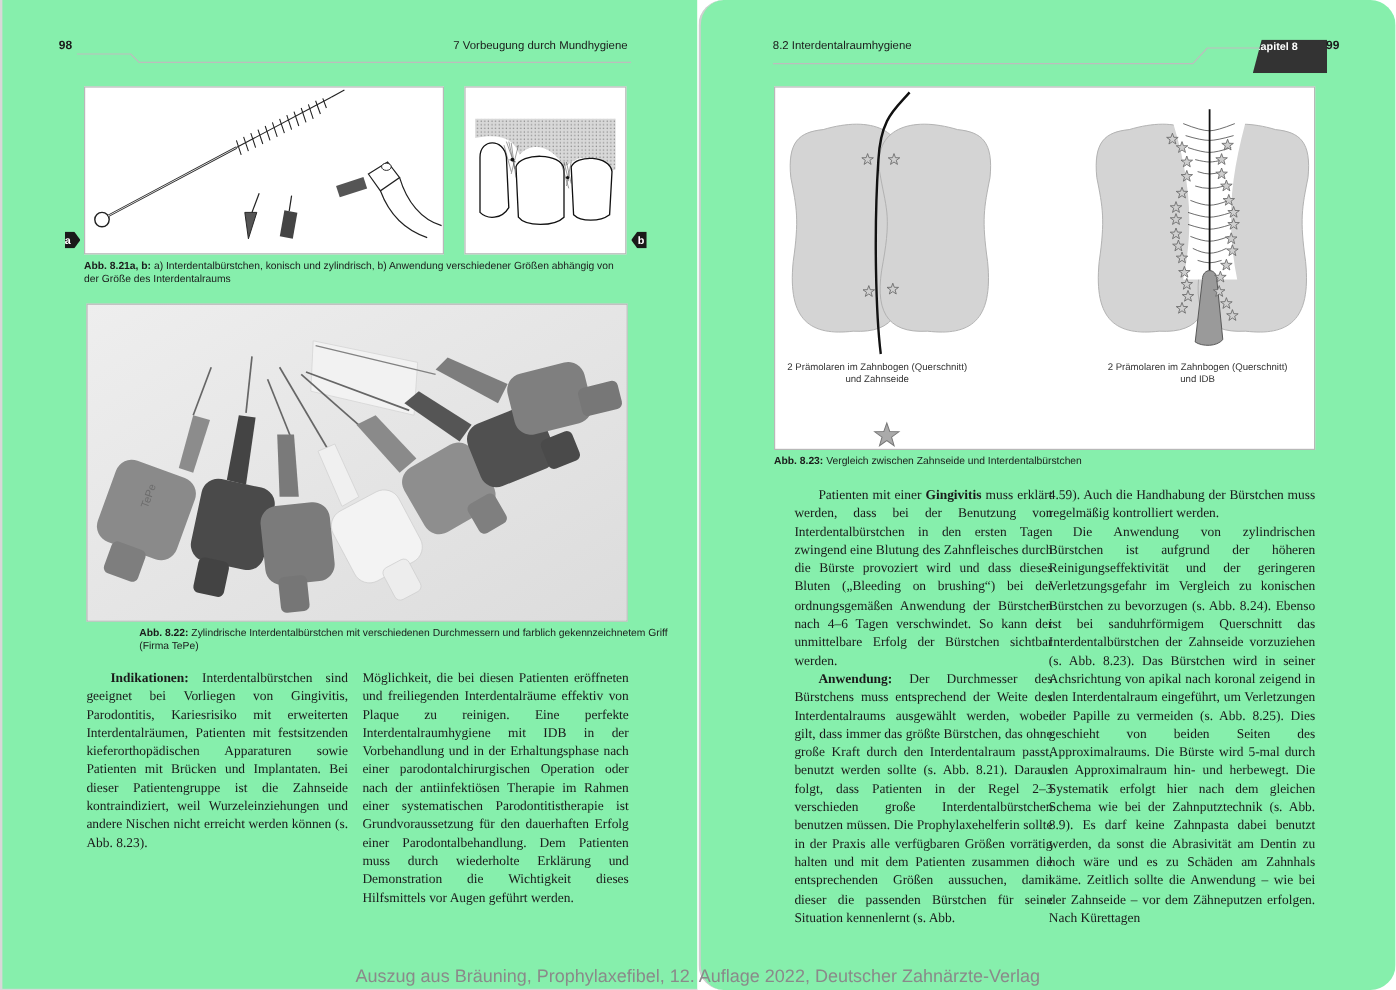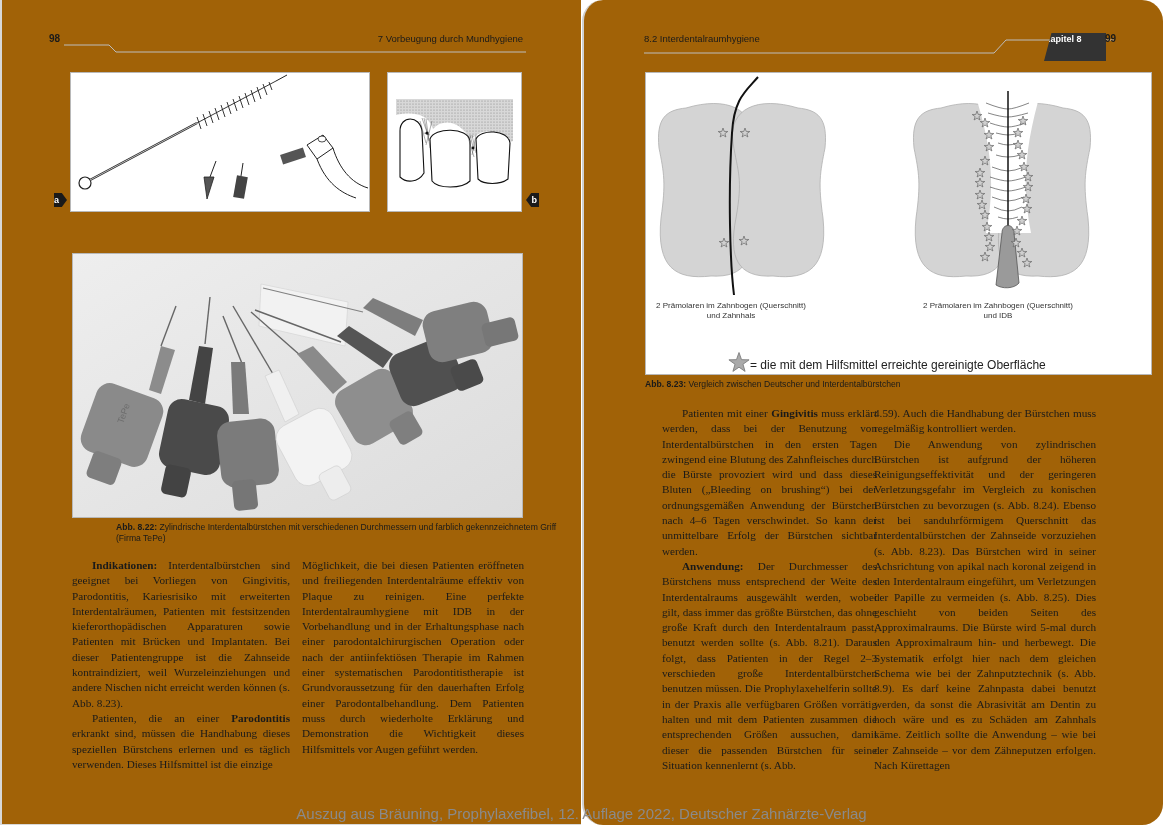--- a/index.html
+++ b/index.html
@@ -1,20 +1,20 @@
 <!DOCTYPE html>
 <html><head>
 <meta charset="utf-8">
 <style>
   html, body { margin:0; padding:0; }
   body {
     width:1163px; height:825px; position:relative; overflow:hidden;
     background:#ffffff; font-family:"Liberation Serif", serif; color:#1a1a1a;
   }
-  .page { position:absolute; top:0; height:825px; background:#a16207; }
+  .page { position:absolute; top:0; height:825px; background:#86efac; }
   .page-left { left:0; width:581px; border-left:2px solid #d8d8d8; box-sizing:border-box; border-bottom:1px solid #d8d8d8; }
   .page-right { left:582px; width:581px; border-left:2px solid #cfcfcf; box-sizing:border-box;border-radius:21px; }
   .page-num { position:absolute; top:33px; font-family:"Liberation Sans", sans-serif; font-weight:bold; font-size:10px; }
   .run-head { position:absolute; top:33px; font-family:"Liberation Sans", sans-serif; font-size:9.5px; }
   .kapitel { position:absolute; top:33px; left:460px; width:62px; height:28px; background:#333;
     color:#fff; font-family:"Liberation Sans", sans-serif; font-weight:bold; font-size:9px; line-height:12px;
     text-align:left; padding-right:5px; box-sizing:border-box; clip-path:polygon(12% 0,100% 0,100% 100%,0 100%); }
   .fig-box { position:absolute; border:1px solid #b8b8b8; background:#fff; box-sizing:border-box; overflow:hidden; }
   .caption { position:absolute; font-family:"Liberation Sans", sans-serif; font-size:8.6px; line-height:11px; color:#1a1a1a; }
   .caption b { font-weight:bold; }
@@ -80,20 +80,23 @@
       <g stroke="#333" stroke-width="0.4">
         <path d="M34 45 L40 62 M36 45 L41 68 M38 46 L42 75 M32 48 L38 70 M44 48 L38 72 M36 60 L42 62"></path>
         <path d="M82 62 L86 78 M84 62 L88 80 M80 64 L86 84 M88 62 L84 82"></path>
       </g>
       <circle cx="39" cy="60" r="1.6" fill="#111"></circle>
       <circle cx="85" cy="75" r="1.4" fill="#111"></circle>
     </svg>
   </div>
   <div class="marker" style="left:524px;top:193px;clip-path:polygon(40% 0,100% 0,100% 100%,40% 100%,0 50%);text-align:right;padding-right:2px;box-sizing:border-box;">b</div>
 
+  <div class="caption" style="left:68px;top:216px;width:455px;">
+    <b>Abb. 8.21a, b:</b><span> a) Interdentalbürstchen, konisch und zylindrisch, b) Anwendung verschiedener Größen abhängig von der Größe des Interdentalraums</span>
+  </div>
 
   <div class="fig-box" style="left:70px;top:253px;width:451px;height:265px;background:#e8e8e8;">
     <svg width="451" height="265" viewBox="0 0 451 265">
       <defs>
         <linearGradient id="bg" x1="0" y1="0" x2="1" y2="1">
           <stop offset="0" stop-color="#eeeeee"></stop>
             <stop offset="1" stop-color="#dcdcdc"></stop>
         </linearGradient>
       </defs>
       <rect width="451" height="265" fill="url(#bg)"></rect>
@@ -155,36 +158,35 @@
         <rect x="410" y="66" width="34" height="24" rx="5" fill="#777" transform="rotate(-14 427 78)"></rect>
       </g>
     </svg>
   </div>
   <div class="caption" style="left:70px;top:522px;width:455px;margin-left:44px;">
     <b>Abb. 8.22:</b><span> Zylindrische Interdentalbürstchen mit verschiedenen Durchmessern und farblich gekennzeichnetem Griff (Firma TePe)</span>
   </div>
 
   <div class="body-col" style="left:70px;top:558px;width:218px;">
     <p><span class="hl">Indikationen:</span><span> Interdentalbürstchen sind geeignet bei Vorliegen von Gingivitis, Parodontitis, Kariesrisiko mit erweiterten Interdentalräumen, Patienten mit festsitzenden kieferorthopädischen Apparaturen sowie Patienten mit Brücken und Implantaten. Bei dieser Patientengruppe ist die Zahnseide kontraindiziert, weil Wurzeleinziehungen und andere Nischen nicht erreicht werden können (s. Abb. 8.23).</span></p>
-    <p><span>Patienten, die an einer </span><span class="hl">Parodontitis</span><span> erkrankt sind, müssen die Handhabung dieses speziellen Bürstchens erlernen und es täglich verwenden. Dieses Hilfsmittel ist die einzige</span></p>
   </div>
   <div class="body-col" style="left:300px;top:558px;width:222px;">
     <p class="noind">Möglichkeit, die bei diesen Patienten eröffneten und freiliegenden Interdentalräume effektiv von Plaque zu reinigen. Eine perfekte Interdentalraumhygiene mit IDB in der Vorbehandlung und in der Erhaltungsphase nach einer parodontalchirurgischen Operation oder nach der antiinfektiösen Therapie im Rahmen einer systematischen Parodontitistherapie ist Grundvoraussetzung für den dauerhaften Erfolg einer Parodontalbehandlung. Dem Patienten muss durch wiederholte Erklärung und Demonstration die Wichtigkeit dieses Hilfsmittels vor Augen geführt werden.</p>
   </div>
 </div>
 
 <div class="page page-right">
   <div class="run-head" style="left:60px;">8.2  Interdentalraumhygiene</div>
   <svg style="position:absolute;left:60px;top:38px;" width="470" height="18">
     <polyline points="0,15 350,15 362,2 470,2" fill="none" stroke="#bdbdbd" stroke-width="1"></polyline>
   </svg>
   <div class="kapitel">Kapitel 8</div>
   <div class="page-num" style="left:521px;">99</div>
 
-  <div class="fig-box" style="left:61px;top:72px;width:507px;height:303px;">
+  <div class="fig-box" style="left:61px;top:72px;width:451px;height:303px;">
     <svg width="451" height="303" viewBox="0 0 451 303" style="position:absolute;left:0;top:0;">
       <defs>
         <path id="tooth" d="M30 10 C 70 -2, 100 10, 95 45 C 90 75, 85 80, 92 120 C 100 160, 90 180, 55 178 C 20 182, 0 170, 5 120 C 10 85, 8 75, 3 50 C 0 20, 10 12, 30 10 Z"></path>
         <path id="star" d="M0 -5 L1.2 -1.6 L4.8 -1.5 L1.9 0.6 L2.9 4 L0 2 L-2.9 4 L-1.9 0.6 L-4.8 -1.5 L-1.2 -1.6 Z"></path>
       </defs>
 
       <g>
         <use href="#tooth" x="10" y="25" fill="#d4d4d4" stroke="#b0b0b0" stroke-width="0.8"></use>
         <use href="#tooth" transform="translate(182 25) scale(-1 1)" fill="#d4d4d4" stroke="#b0b0b0" stroke-width="0.8"></use>
         <path d="M112 4 C 100 18, 88 25, 86 60 C 82 120, 84 190, 88 222" fill="none" stroke="#111" stroke-width="2"></path>
@@ -247,30 +249,29 @@
             <use href="#star" x="381" y="190"></use>
         </g>
       </g>
 
       <g transform="translate(93 290) scale(2.1)">
         <use href="#star" fill="#aaaaaa" stroke="#777" stroke-width="0.4"></use>
       </g>
     </svg>
     <div class="fig-label" style="left:0;top:228px;width:170px;">
       <div>2 Prämolaren im Zahnbogen (Querschnitt)</div>
-      <div>und Zahnhals</div>
+      <div>und Zahnseide</div>
     </div>
     <div class="fig-label" style="left:262px;top:228px;width:180px;">
       <div>2 Prämolaren im Zahnbogen (Querschnitt)</div>
       <div>und IDB</div>
     </div>
-    <div class="legend" style="left:104px;">= die mit dem Hilfsmittel erreichte gereinigte Oberfläche</div>
   </div>
   <div class="caption" style="left:61px;top:379px;width:455px;">
-    <b>Abb. 8.23:</b><span> Vergleich zwischen Deutscher und Interdentalbürstchen</span>
+    <b>Abb. 8.23:</b><span> Vergleich zwischen Zahnseide und Interdentalbürstchen</span>
   </div>
 
   <div class="body-col" style="left:78px;top:406px;width:215px;">
     <p><span>Patienten mit einer </span><span class="hl">Gingivitis</span><span> muss erklärt werden, dass bei der Benutzung von Interdentalbürstchen in den ersten Tagen zwingend eine Blutung des Zahnfleisches durch die Bürste provoziert wird und dass dieses Bluten („Bleeding on brushing“) bei der ordnungsgemäßen Anwendung der Bürstchen nach 4–6 Tagen verschwindet. So kann der unmittelbare Erfolg der Bürstchen sichtbar werden.</span></p>
     <p><span class="hl">Anwendung:</span><span> Der Durchmesser des Bürstchens muss entsprechend der Weite des Interdentalraums ausgewählt werden, wobei gilt, dass immer das größte Bürstchen, das ohne große Kraft durch den Interdentalraum passt, benutzt werden sollte (s. Abb. 8.21). Daraus folgt, dass Patienten in der Regel 2–3 verschieden große Interdentalbürstchen benutzen müssen. Die Prophylaxehelferin sollte in der Praxis alle verfügbaren Größen vorrätig halten und mit dem Patienten zusammen die entsprechenden Größen aussuchen, damit dieser die passenden Bürstchen für seine Situation kennenlernt (s. Abb.</span></p>
   </div>
   <div class="body-col" style="left:290px;top:406px;width:222px;">
     <p class="noind">4.59). Auch die Handhabung der Bürstchen muss regelmäßig kontrolliert werden.</p>
     <p>Die Anwendung von zylindrischen Bürstchen ist aufgrund der höheren Reinigungseffektivität und der geringeren Verletzungsgefahr im Vergleich zu konischen Bürstchen zu bevorzugen (s. Abb. 8.24). Ebenso ist bei sanduhrförmigem Querschnitt das Interdentalbürstchen der Zahnseide vorzuziehen (s. Abb. 8.23). Das Bürstchen wird in seiner Achsrichtung von apikal nach koronal zeigend in den Interdentalraum eingeführt, um Verletzungen der Papille zu vermeiden (s. Abb. 8.25). Dies geschieht von beiden Seiten des Approximalraums. Die Bürste wird 5-mal durch den Approximalraum hin- und herbewegt. Die Systematik erfolgt hier nach dem gleichen Schema wie bei der Zahnputztechnik (s. Abb. 8.9). Es darf keine Zahnpasta dabei benutzt werden, da sonst die Abrasivität am Dentin zu hoch wäre und es zu Schäden am Zahnhals käme. Zeitlich sollte die Anwendung – wie bei der Zahnseide – vor dem Zähneputzen erfolgen. Nach Kürettagen</p>
   </div>

